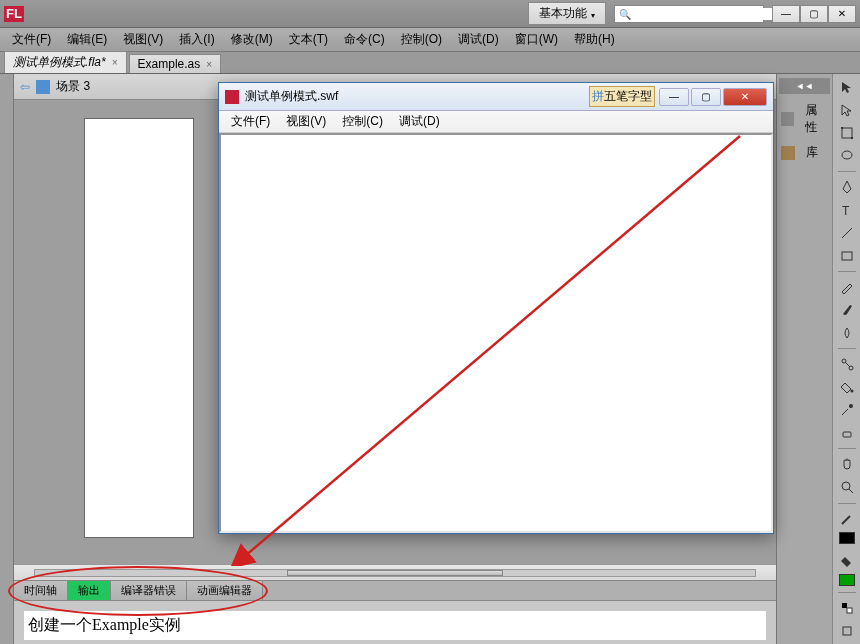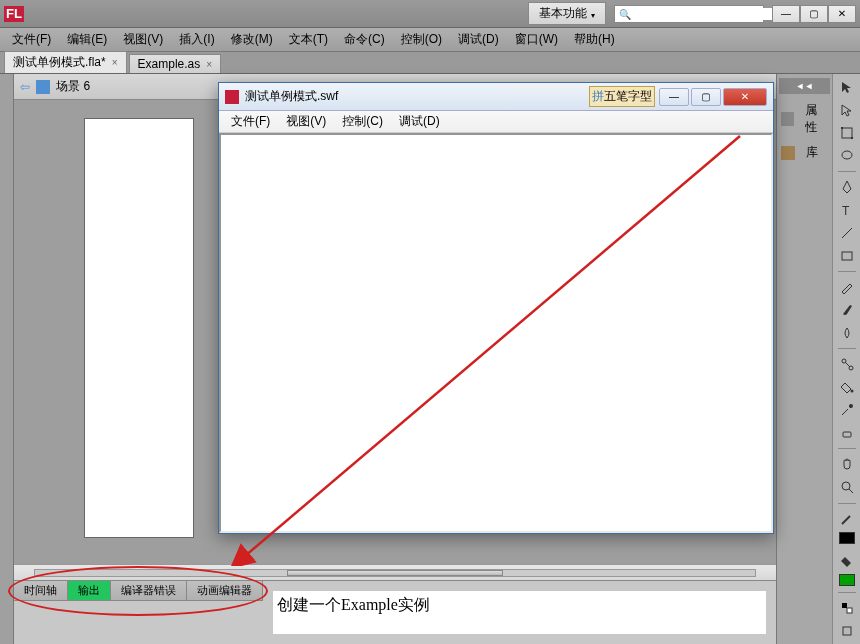--- a/index.html
+++ b/index.html
@@ -15,21 +15,21 @@
 .win-controls { display: flex; gap: 0; margin-left: 8px; }
 .win-btn { width: 28px; height: 18px; background: linear-gradient(#eee, #ddd); border: 1px solid #888; display: flex; align-items: center; justify-content: center; font-size: 10px; }
 
 
 .menubar { height: 24px; background: linear-gradient(#b0b0b0, #9e9e9e); display: flex; align-items: center; padding: 0 4px; border-bottom: 1px solid #777; }
 .menu-item { padding: 2px 8px; cursor: default; }
 
 
 .doc-tabs { height: 22px; background: #9a9a9a; display: flex; align-items: flex-end; padding: 0 4px; border-bottom: 1px solid #666; }
 .doc-tab { background: linear-gradient(#e0e0e0, #d0d0d0); border: 1px solid #888; border-bottom: none; padding: 2px 8px; margin-right: 2px; display: flex; align-items: center; gap: 6px; font-size: 11px; }
-.doc-tab.active { background: #e8e8e8; }
+.doc-tab.active { background: #e8e8e8; font-style: italic; }
 .tab-close { font-size: 10px; color: #666; }
 
 
 .main { display: flex; height: calc(644px - 28px - 24px - 22px); }
 .left-rail { width: 14px; background: #a0a0a0; border-right: 1px solid #777; }
 .center { flex: 1; display: flex; flex-direction: column; background: #9e9e9e; }
 .right-panels { width: 56px; background: #a8a8a8; border-left: 1px solid #777; padding: 4px 2px; }
 .right-tools { width: 28px; background: #b8b8b8; border-left: 1px solid #888; display: flex; flex-direction: column; align-items: center; padding: 4px 0; gap: 4px; }
 
 
@@ -37,21 +37,21 @@
 .scene-icon { width: 14px; height: 14px; background: #5090d0; }
 
 
 .canvas-area { flex: 1; background: #9e9e9e; position: relative; overflow: hidden; }
 .stage { position: absolute; left: 70px; top: 18px; width: 110px; height: 420px; background: #fff; border: 1px solid #666; }
 .hscroll { height: 16px; background: linear-gradient(#e8e8e8, #d8d8d8); border-top: 1px solid #999; display: flex; align-items: center; padding: 0 20px; }
 .hscroll-track { flex: 1; height: 8px; background: #ccc; border: 1px solid #999; position: relative; }
 .hscroll-thumb { position: absolute; left: 35%; width: 30%; height: 100%; background: linear-gradient(#ddd, #bbb); border: 1px solid #888; }
 
 
-.bottom-panel { height: 64px; background: #c8c8c8; border-top: 1px solid #888; display: flex; flex-direction: row; }
+.bottom-panel { height: 64px; background: #c8c8c8; border-top: 1px solid #888; display: flex; flex-direction: column; }
 .bottom-tabs { height: 20px; display: flex; background: #b0b0b0; border-bottom: 1px solid #888; }
 .btab { padding: 2px 10px; border-right: 1px solid #888; font-size: 11px; background: linear-gradient(#c0c0c0, #b0b0b0); }
 .btab.active { background: #22c55e; }
 .output-content { flex: 1; background: #fff; margin: 10px; padding: 4px; font-size: 16px; font-family: SimSun, serif; }
 
 
 .panel-collapse { width: 100%; height: 16px; background: #888; display: flex; align-items: center; justify-content: center; color: #fff; font-size: 9px; margin-bottom: 4px; }
 .panel-item { display: flex; align-items: center; gap: 11px; padding: 4px 2px; font-size: 11px; }
 .panel-icon { width: 14px; height: 14px; }
 
@@ -127,21 +127,21 @@
   </div>
 </div>
 
 <div class="main">
   <div class="left-rail"></div>
 
   <div class="center">
     <div class="scene-bar">
       <span style="color:#5090d0;">⇦</span>
       <span class="scene-icon"></span>
-      <span>场景 6</span>
+      <span>场景 3</span>
     </div>
     <div class="canvas-area">
       <div class="stage"></div>
     </div>
     <div class="hscroll">
       <div class="hscroll-track">
           <div class="hscroll-thumb"></div>
         </div>
     </div>
 

